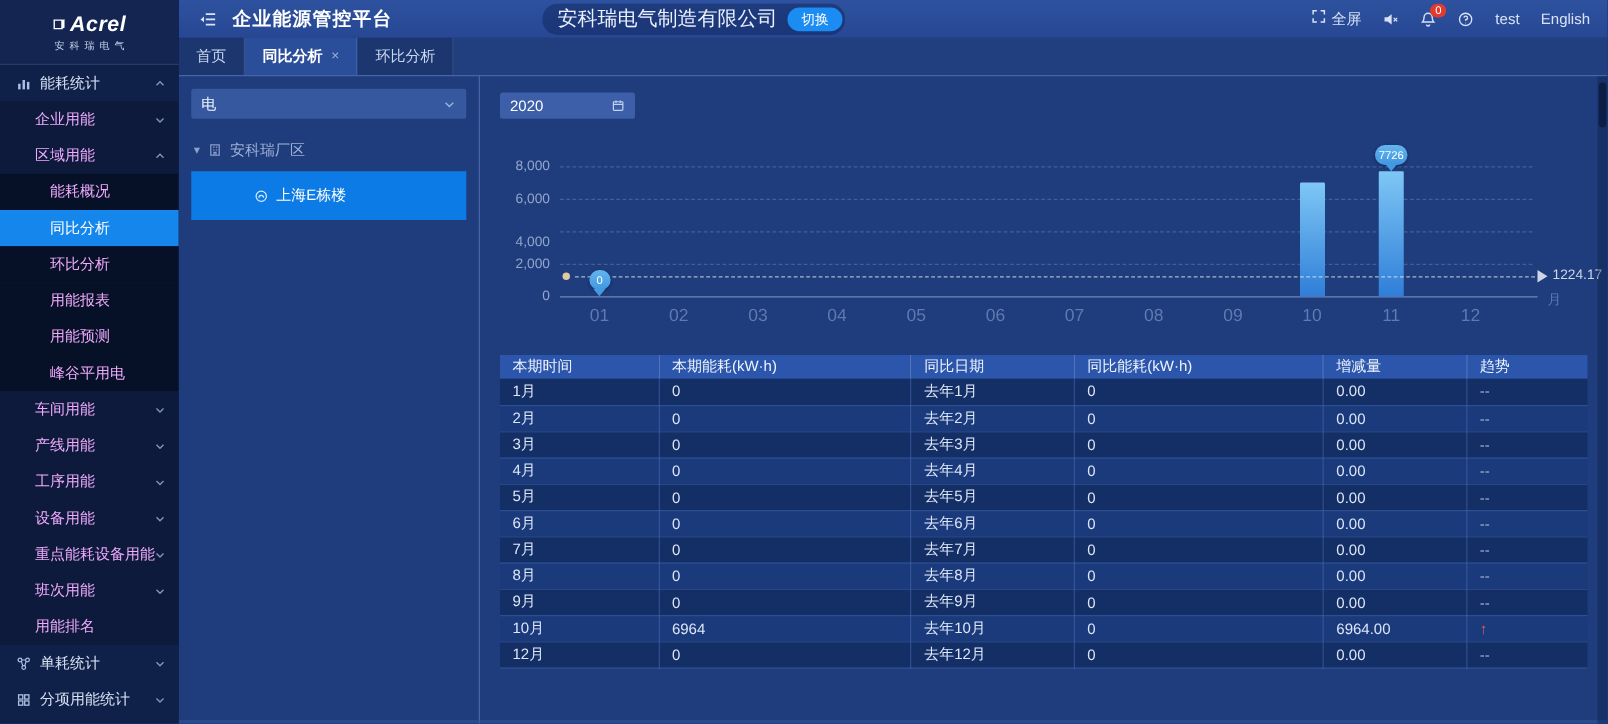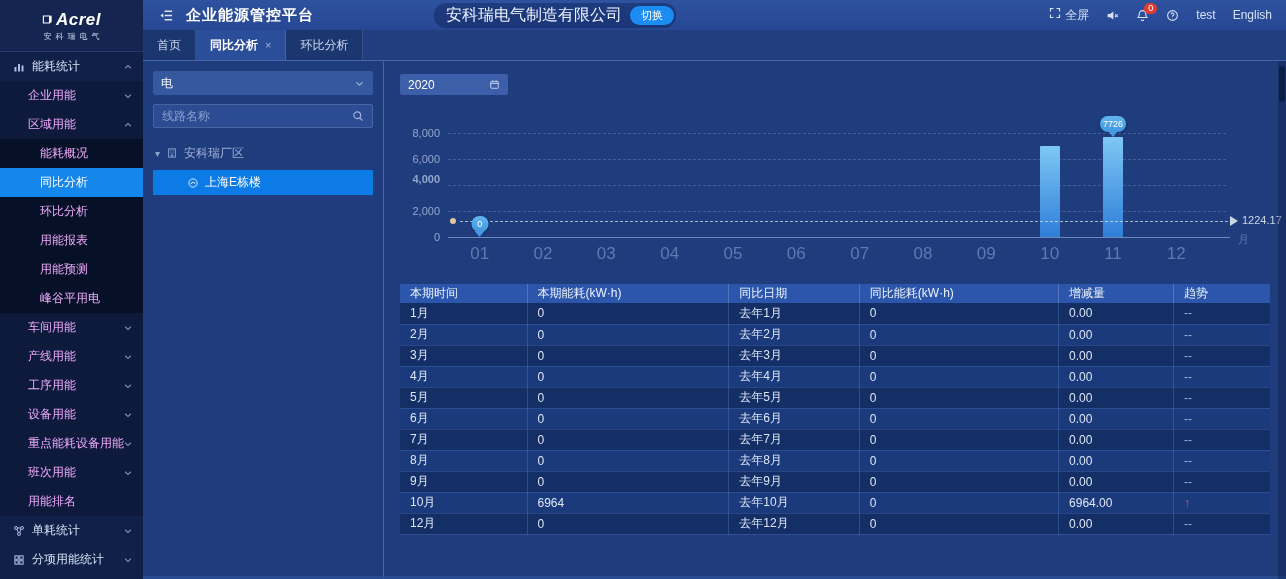--- a/index.html
+++ b/index.html
@@ -54,35 +54,35 @@
   .tree-panel{width:241px;flex:none;padding:10px 10px 0 10px;border-right:1px solid rgba(130,160,230,.4)}
   .select-box{height:24px;background:#36589f;border-radius:2px;display:flex;align-items:center;justify-content:space-between;padding:0 8px;color:#f2f6ff;cursor:pointer}
   .select-box .chev{color:#9db2dd;display:flex}
   .search-box{margin-top:9px;height:24px;background:#2b4c92;border:1px solid #44659f;border-radius:2px;display:flex;align-items:center;padding:0 8px}
   .search-box input{flex:1;background:transparent;border:none;outline:none;color:#dfe8fa;font-size:12px;font-family:inherit}
   .search-box input::placeholder{color:#8fa3c8;color:#8aa0cc}
   .search-box .sicon{color:#9db2dd;display:flex}
   .tree{margin-top:12px}
   .tree-root{height:26px;display:flex;align-items:center;gap:6px;color:#9db0d6;cursor:pointer;padding-left:2px}
   .tree-root .caret{font-size:10px;color:#8ba0cc}
-  .tree-node{height:25px;display:flex;align-items:center;gap:6px;color:#fff;background:#0d7be6;cursor:pointer;padding-left:34px;margin-top:4px}
+  .tree-node{height:39px;display:flex;align-items:center;gap:6px;color:#fff;background:#0d7be6;cursor:pointer;padding-left:50px;margin-top:4px}
 
   
   .main-panel{flex:1;min-width:0;padding:13px 16px 0 16px;position:relative}
   .vscroll{position:absolute;right:0;top:0;bottom:0;width:8px;background:rgba(10,26,62,.35);z-index:4}
   .vscroll .thumb{position:absolute;top:5px;left:1px;width:6px;height:36px;background:rgba(7,18,46,.6);border-radius:3px}
   .year-picker{width:108px;height:21px;background:#3d5fa9;border-radius:2px;display:flex;align-items:center;justify-content:space-between;padding:0 8px;color:#fff;cursor:pointer}
   .year-picker .cicon{color:#c3d2ef;display:flex}
 
   
   #chart{position:relative;height:158px;margin-top:10px}
   .gline{position:absolute;border-top:1px dashed rgba(156,178,214,.30);height:0}
   .axis{position:absolute;height:1px;background:rgba(130,155,200,.8)}
   .ylab{position:absolute;color:#93a7cd;font-size:11px;text-align:right;width:40px}
-  .xlab{position:absolute;color:#5f7ab0;font-size:17px;transform:translateX(-50%)}
+  .xlab{position:absolute;color:#5f7ab0;font-size:14px;transform:translateX(-50%)}
   .unitlab{position:absolute;color:#5f7ab0;font-size:11px}
   .bar{position:absolute;width:20px;transform:translateX(-50%);background:linear-gradient(180deg,#7ec7f5,#2f7ed8);border-radius:1px 1px 0 0}
   .avg-line{position:absolute;border-top:1px dashed rgba(216,225,236,.75);height:0}
   .avg-dot{position:absolute;width:6px;height:6px;border-radius:50%;background:#dec9a0}
   .avg-arrow{position:absolute;width:0;height:0;border:5px solid transparent;border-left:8px solid #cdd6e4;border-right:none}
   .avg-lab{position:absolute;color:#cdd6e4;font-size:11px}
   .pin{position:absolute;transform:translateX(-50%);display:flex;flex-direction:column;align-items:center;z-index:3}
   .pin-c{background:linear-gradient(180deg,#64b4ef,#3f97e0);color:#fff;font-size:9px;min-width:17px;height:16px;line-height:16px;text-align:center;border-radius:9px;padding:0 3px;box-shadow:0 1px 3px rgba(0,0,0,.35)}
   .pin-t{width:0;height:0;border:5px solid transparent;border-top:6px solid #4599e0;border-bottom:none;margin-top:-1px}
 
@@ -312,29 +312,20 @@
       </div>
 
     <div class="content">
 
       <div class="tree-panel">
         <div class="select-box">
           <span>电</span>
           <span class="chev">
             <svg width="11" height="11" viewBox="0 0 16 16" fill="none" stroke="currentColor" stroke-width="1.6">
                 <path d="M3.5 6l4.5 4.5L12.5 6"></path>
-              </svg>
-          </span>
-        </div>
-        <div class="search-box">
-          <input placeholder="线路名称" style="">
-          <span class="sicon">
-            <svg width="12" height="12" viewBox="0 0 16 16" fill="none" stroke="currentColor" stroke-width="1.6">
-                <circle cx="7" cy="7" r="4.5"></circle>
-                <path d="M10.5 10.5L14 14"></path>
               </svg>
           </span>
         </div>
         <div class="tree">
           <div class="tree-root">
             <span class="caret">▾</span>
             <span style="display:flex">
               <svg width="12" height="12" viewBox="0 0 16 16" fill="none" stroke="#8ba0cc" stroke-width="1.3">
                   <rect x="3.5" y="2.5" width="9" height="11"></rect>
                   <path d="M6 5h1.5M9 5h1.5M6 8h1.5M9 8h1.5M7 13v-2.5h2V13"></path>
@@ -363,21 +354,21 @@
                 <path d="M2.5 6.5h11M5.5 2v3M10.5 2v3"></path>
               </svg>
           </span>
         </div>
 
         <div id="chart">
             <div class="ylab" style="left: 0px; width: 40px; top: 126px;">0</div>
             <div class="gline" style="left: 48px; width: 778px; top: 106px;"></div>
             <div class="ylab" style="left: 0px; width: 40px; top: 100px;">2,000</div>
             <div class="gline" style="left: 48px; width: 778px; top: 80px;"></div>
-            <div class="ylab" style="left: 0px; width: 40px; top: 68px; font-weight: bold;">4,000</div>
+            <div class="ylab" style="left: 0px; width: 40px; top: 83px;">4,000</div>
             <div class="gline" style="left: 48px; width: 778px; top: 54px;"></div>
             <div class="ylab" style="left: 0px; width: 40px; top: 48px;">6,000</div>
             <div class="gline" style="left: 48px; width: 778px; top: 28px;"></div>
             <div class="ylab" style="left: 0px; width: 40px; top: 22px;">8,000</div>
             <div class="axis" style="left: 48px; width: 782px; top: 132px;"></div>
             <div class="xlab" style="left: 79.6667px; top: 139px;">01</div>
             <div class="xlab" style="left: 143px; top: 139px;">02</div>
             <div class="xlab" style="left: 206.333px; top: 139px;">03</div>
             <div class="xlab" style="left: 269.667px; top: 139px;">04</div>
             <div class="xlab" style="left: 333px; top: 139px;">05</div>

